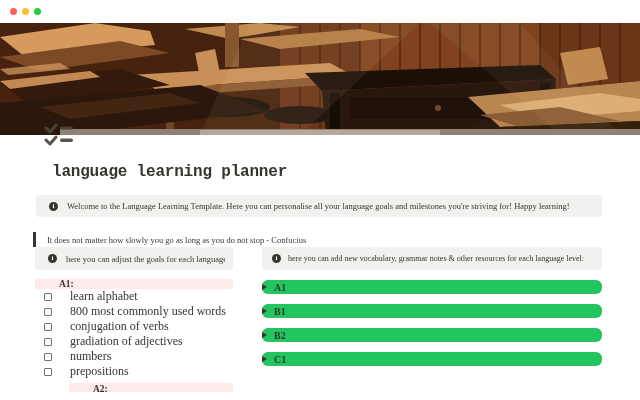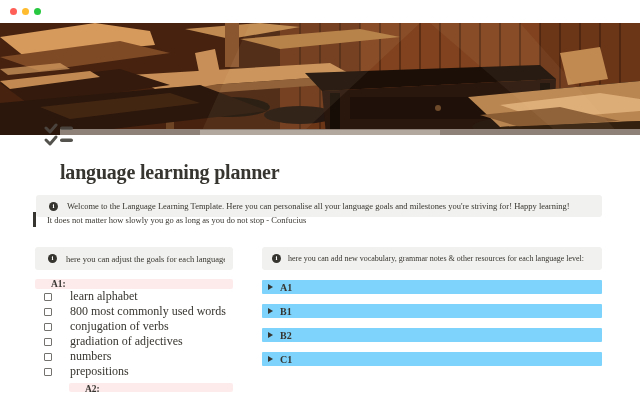--- a/index.html
+++ b/index.html
@@ -26,23 +26,24 @@
     position: absolute; top: 23px; left: 0; width: 640px; height: 112px;
     overflow: hidden;
   }
   .cover svg { display: block; width: 640px; height: 112px; }
   
   .page-icon {
     position: absolute; left: 43px; top: 123px; width: 32px; height: 25px;
   }
   
   .title {
-    position: absolute; left: 60px; top: 158px;
-    font-size: 20px; font-weight: 700; letter-spacing: -0.2px;
+    position: absolute; left: 52px; top: 158px;
+    font-size: 16px; font-weight: 700; letter-spacing: -0.2px;
     line-height: 28px;
+    font-family: Liberation Mono, monospace;
   }
   
   .callout {
     display: flex; align-items: center;
     background: #f1f1ef; border-radius: 3px;
     font-size: 8.5px; line-height: 10px;
     padding: 0 8px 0 13px;
   }
   .callout .txt { white-space: nowrap; overflow: hidden; }
   .info {
@@ -51,40 +52,40 @@
     background: #37352f; color: #ffffff;
     font-size: 7px; line-height: 9px; text-align: center;
     font-weight: 700; margin-right: 9px;
     font-family: "Liberation Serif", serif;
   }
   .callout.main {
     position: absolute; left: 36px; top: 195px; width: 566px; height: 22px;
   }
   
   .quote {
-    position: absolute; left: 33px; top: 212px; height: 15px;
+    position: absolute; left: 33px; top: 232px; height: 15px;
     border-left: 3px solid #37352f;
     display: flex; align-items: center;
     padding-left: 11px; font-size: 8.5px;
   }
   
   .columns {
     position: absolute; left: 35px; top: 247px; width: 567px;
     display: flex; gap: 29px;
   }
   .col-left  { width: 198px; flex: 0 0 198px; }
   .col-right { width: 340px; flex: 0 0 340px; }
   .col-left .callout, .col-right .callout { height: 23px; }
   .col-right .callout { font-size: 8px; padding-left: 10px; }
   .col-right .callout .info { margin-right: 7px; }
   
   .level-bar {
     background: #fdebec; border-radius: 2px;
     display: flex; align-items: center;
-    height: 10px; padding-left: 16px;
+    height: 10px; padding-left: 24px;
     font-size: 9.5px; font-weight: 700; line-height: 10px;
   }
   .level-bar.first { margin-top: 9px; }
   .level-bar.clipped { margin-top: 4px; height: 9px; overflow: hidden; align-items: flex-start; margin-left: 34px; }
   .level-bar.clipped span { line-height: 13px; }
   
   .todo {
     display: flex; align-items: center;
     height: 15px; margin-top: 0px;
     font-size: 12px;
@@ -92,24 +93,23 @@
   }
   .todo:first-of-type { margin-top: 2px; }
   .checkbox {
     flex: 0 0 auto;
     width: 8px; height: 8px;
     border: 1px solid #73726e; border-radius: 1px;
     background: #ffffff; margin: 0 6px 0 9px;
   }
   
   .toggle {
-    background: #7dd3fc; border-radius: 1px;
+    background: #22c55e; border-radius: 6px;
     height: 14px; margin-top: 10px;
     display: flex; align-items: center;
-    padding-left: 6px;
     font-size: 10px; font-weight: 700;
   }
   .tri {
     flex: 0 0 auto;
     width: 0; height: 0;
     border-left: 5px solid #37352f;
     border-top: 3.5px solid transparent;
     border-bottom: 3.5px solid transparent;
     margin-right: 7px;
   }

